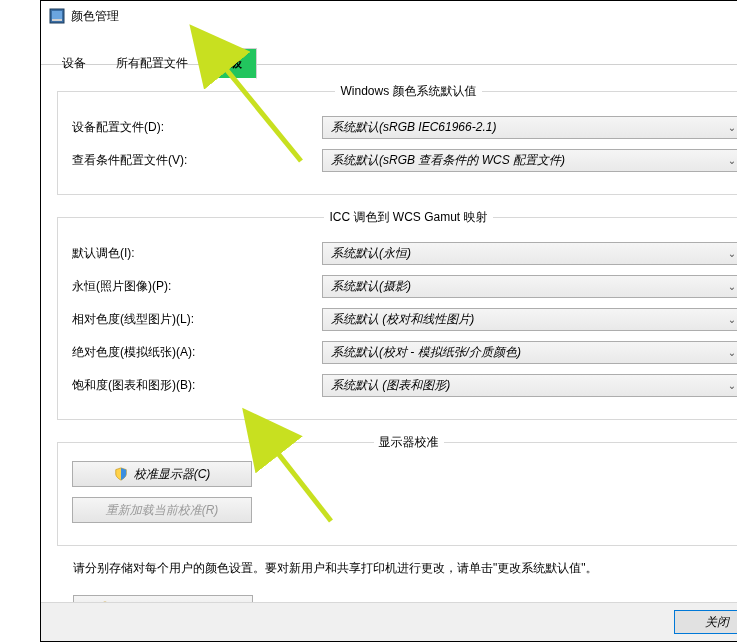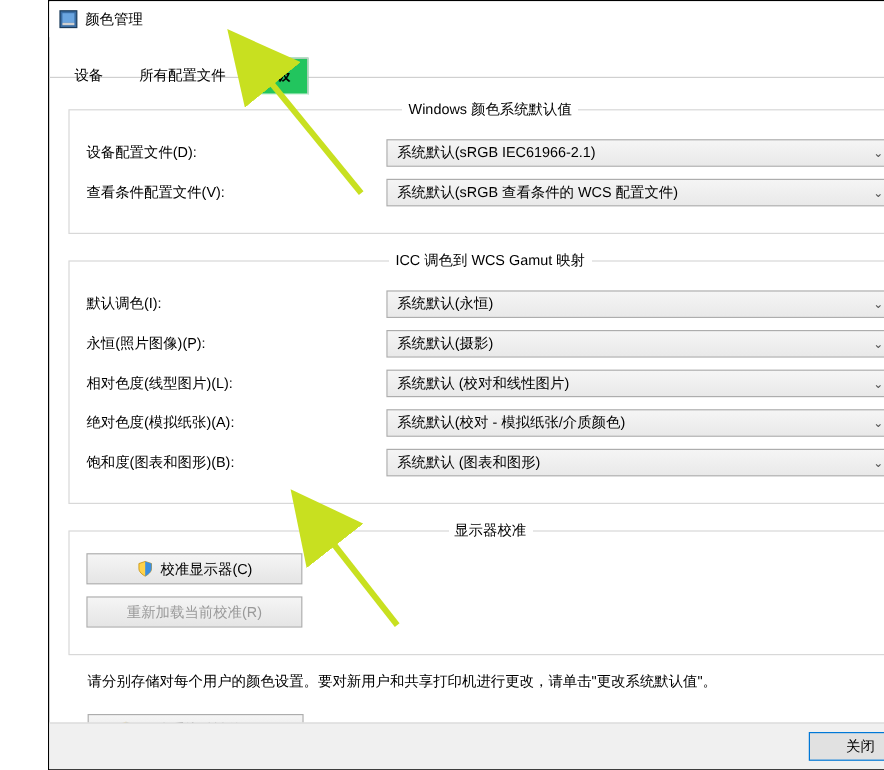--- a/index.html
+++ b/index.html
@@ -92,21 +92,21 @@
     height: 23px;
     border: 1px solid #adadad;
     background: linear-gradient(#f5f5f5,#e9e9e9);
     display: flex;
     align-items: center;
     padding: 0 4px 0 8px;
     cursor: pointer;
     font-size: 12px;
     position: relative;
   }
-  .dropdown .dd-text { flex: 1; }
+  .dropdown .dd-text { flex: 1; font-style: italic; }
   .dropdown .chev {
     width: 16px;
     text-align: center;
     font-size: 10px;
     color: #555;
   }
   .calib-row {
     display: flex;
     align-items: center;
     gap: 40px;
@@ -117,20 +117,21 @@
     min-width: 180px;
     border: 1px solid #adadad;
     background: linear-gradient(#f5f5f5,#e5e5e5);
     display: inline-flex;
     align-items: center;
     justify-content: center;
     padding: 0 20px;
     cursor: pointer;
     font-size: 12px;
     gap: 6px;
+    font-style: italic;
   }
   .btn.disabled {
     color: #9a9a9a;
     cursor: default;
   }
   .shield {
     width: 14px; height: 14px;
     display: inline-block;
   }
   .checkbox-row {

